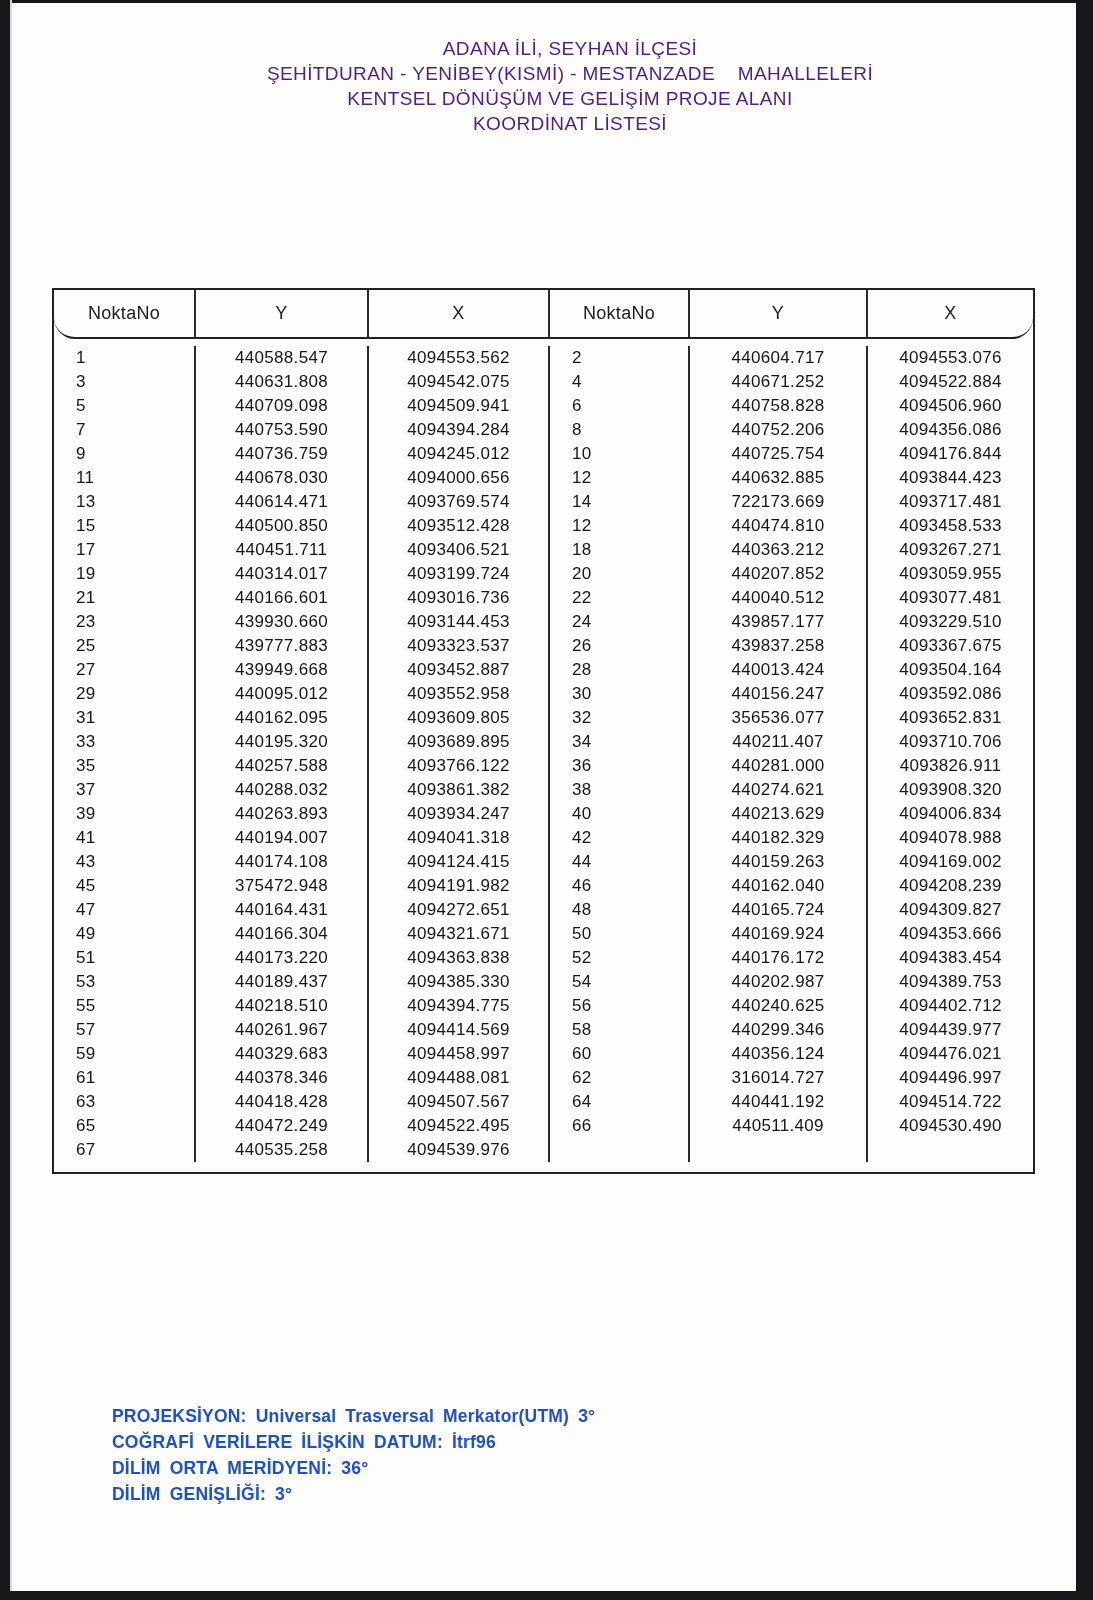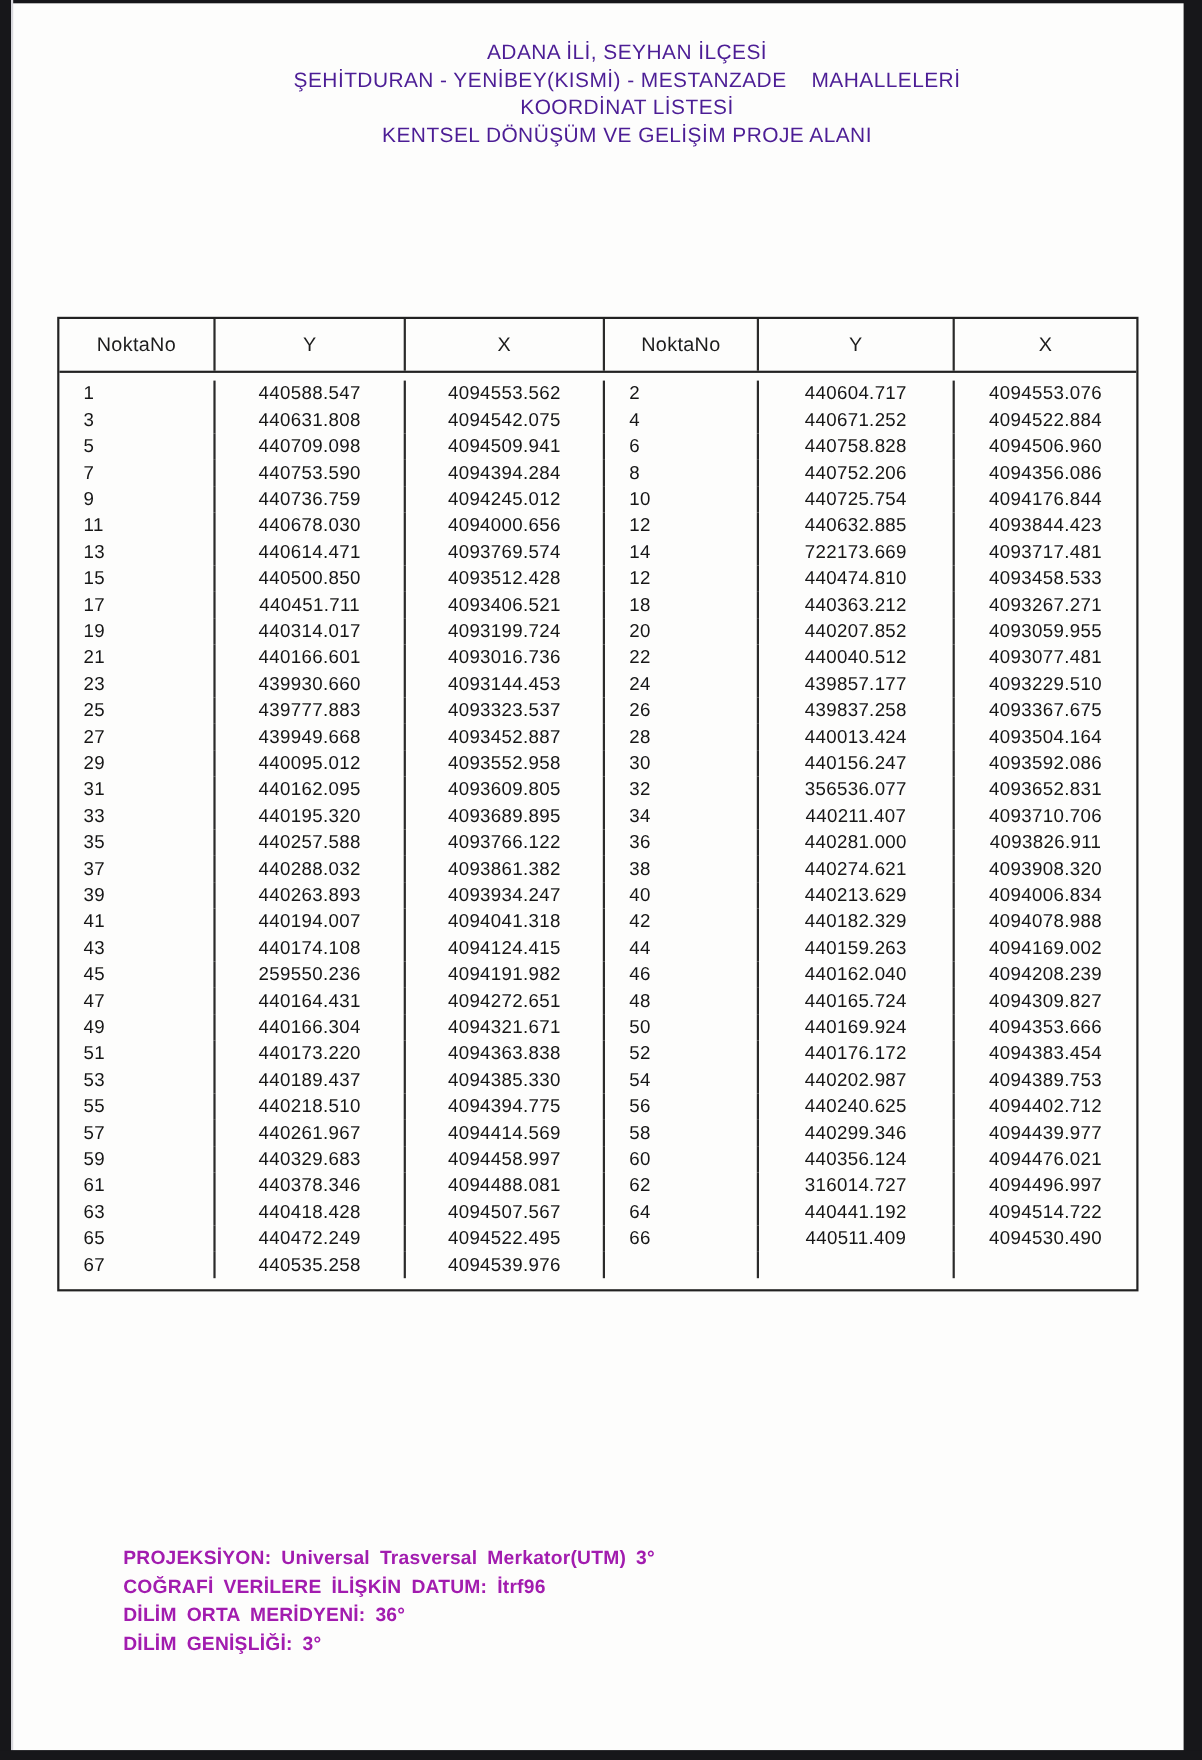--- a/index.html
+++ b/index.html
@@ -40,21 +40,21 @@
   
   .coord-table{
     position:absolute;left:52px;top:288px;width:983px;
     border:2px solid var(--line);
     background:transparent;
   }
   .t-head,.t-row{
     display:grid;
     grid-template-columns:140px 173px 181px 140px 178px 167px;
   }
-  .t-head{height:49px;border-bottom:2px solid var(--line);}
+  .t-head{height:49px;border-bottom:2px solid var(--line);border-radius:21px;}
   .th{
     display:flex;align-items:center;justify-content:center;
     font-size:18px;letter-spacing:.3px;color:#1c1c1c;
   }
   .t-body{padding-top:7px;padding-bottom:10px;}
   .t-row{height:24px;}
   .td{
     font-size:17px;line-height:24px;letter-spacing:.3px;
     color:#161616;
     text-align:center;
@@ -66,39 +66,39 @@
   .th:nth-child(n+2), .td:nth-child(n+2){border-left:2px solid #2a2a2a;}
 
   
   .footer-block{
     position:absolute;left:112px;top:1403px;width:600px;
   }
   .footer-line{
     font-size:17.5px;line-height:26px;
     font-weight:bold;
     letter-spacing:.2px;word-spacing:4px;
-    color:#a21caf;
+    color:#1d4ed8;
   }
 </style>
 </head>
 <body>
 
 <div class="scan-edge top"></div>
 <div class="scan-edge left"></div>
 <div class="scan-edge right"></div>
 <div class="scan-edge bottom"></div>
 
 <div class="title-block">
   <div class="title-line">ADANA İLİ, SEYHAN İLÇESİ</div>
 
   <div class="title-line">ŞEHİTDURAN - YENİBEY(KISMİ) - MESTANZADE    MAHALLELERİ</div>
 
+  <div class="title-line">KENTSEL DÖNÜŞÜM VE GELİŞİM PROJE ALANI</div>
+
   <div class="title-line">KOORDİNAT LİSTESİ</div>
-
-  <div class="title-line">KENTSEL DÖNÜŞÜM VE GELİŞİM PROJE ALANI</div>
 </div>
 
 <div class="coord-table">
   <div class="t-head">
   <div class="th">NoktaNo</div>
 
   <div class="th">Y</div>
 
   <div class="th">X</div>
 
@@ -302,21 +302,21 @@
     <div class="td pt-no">43</div>
     <div class="td">440174.108</div>
     <div class="td">4094124.415</div>
     <div class="td pt-no">44</div>
     <div class="td">440159.263</div>
     <div class="td">4094169.002</div>
   </div>
 
   <div class="t-row">
     <div class="td pt-no">45</div>
-    <div class="td">259550.236</div>
+    <div class="td">375472.948</div>
     <div class="td">4094191.982</div>
     <div class="td pt-no">46</div>
     <div class="td">440162.040</div>
     <div class="td">4094208.239</div>
   </div>
 
   <div class="t-row">
     <div class="td pt-no">47</div>
     <div class="td">440164.431</div>
     <div class="td">4094272.651</div>

